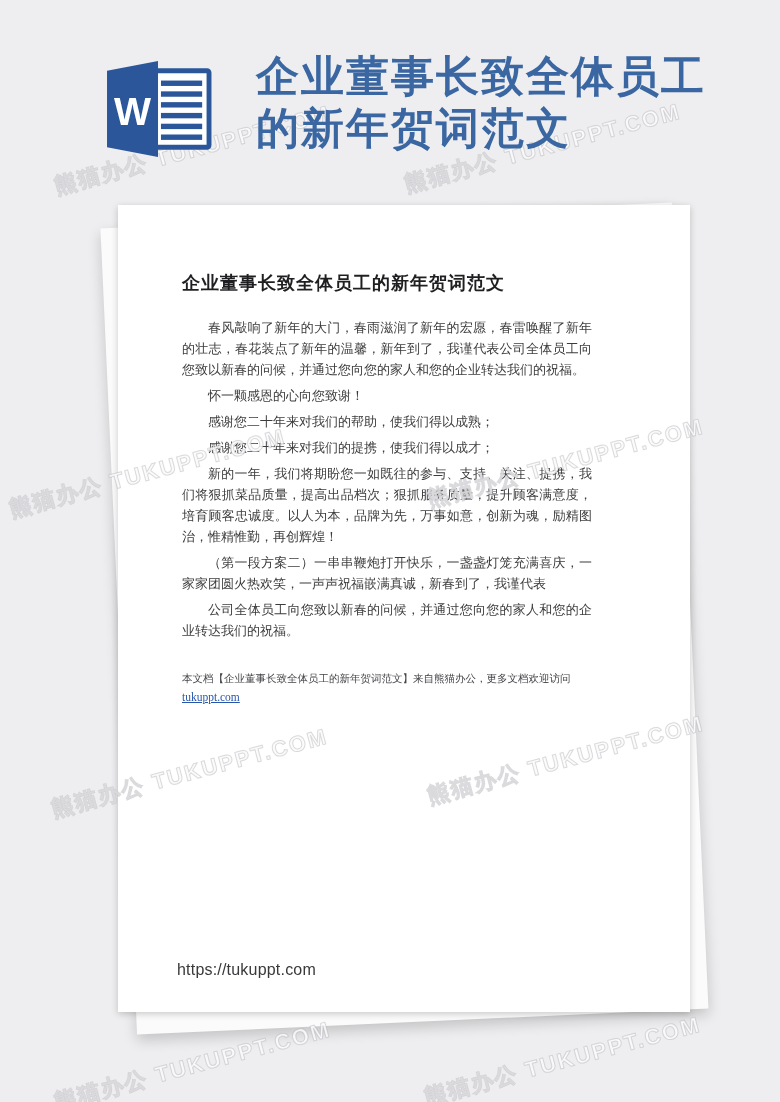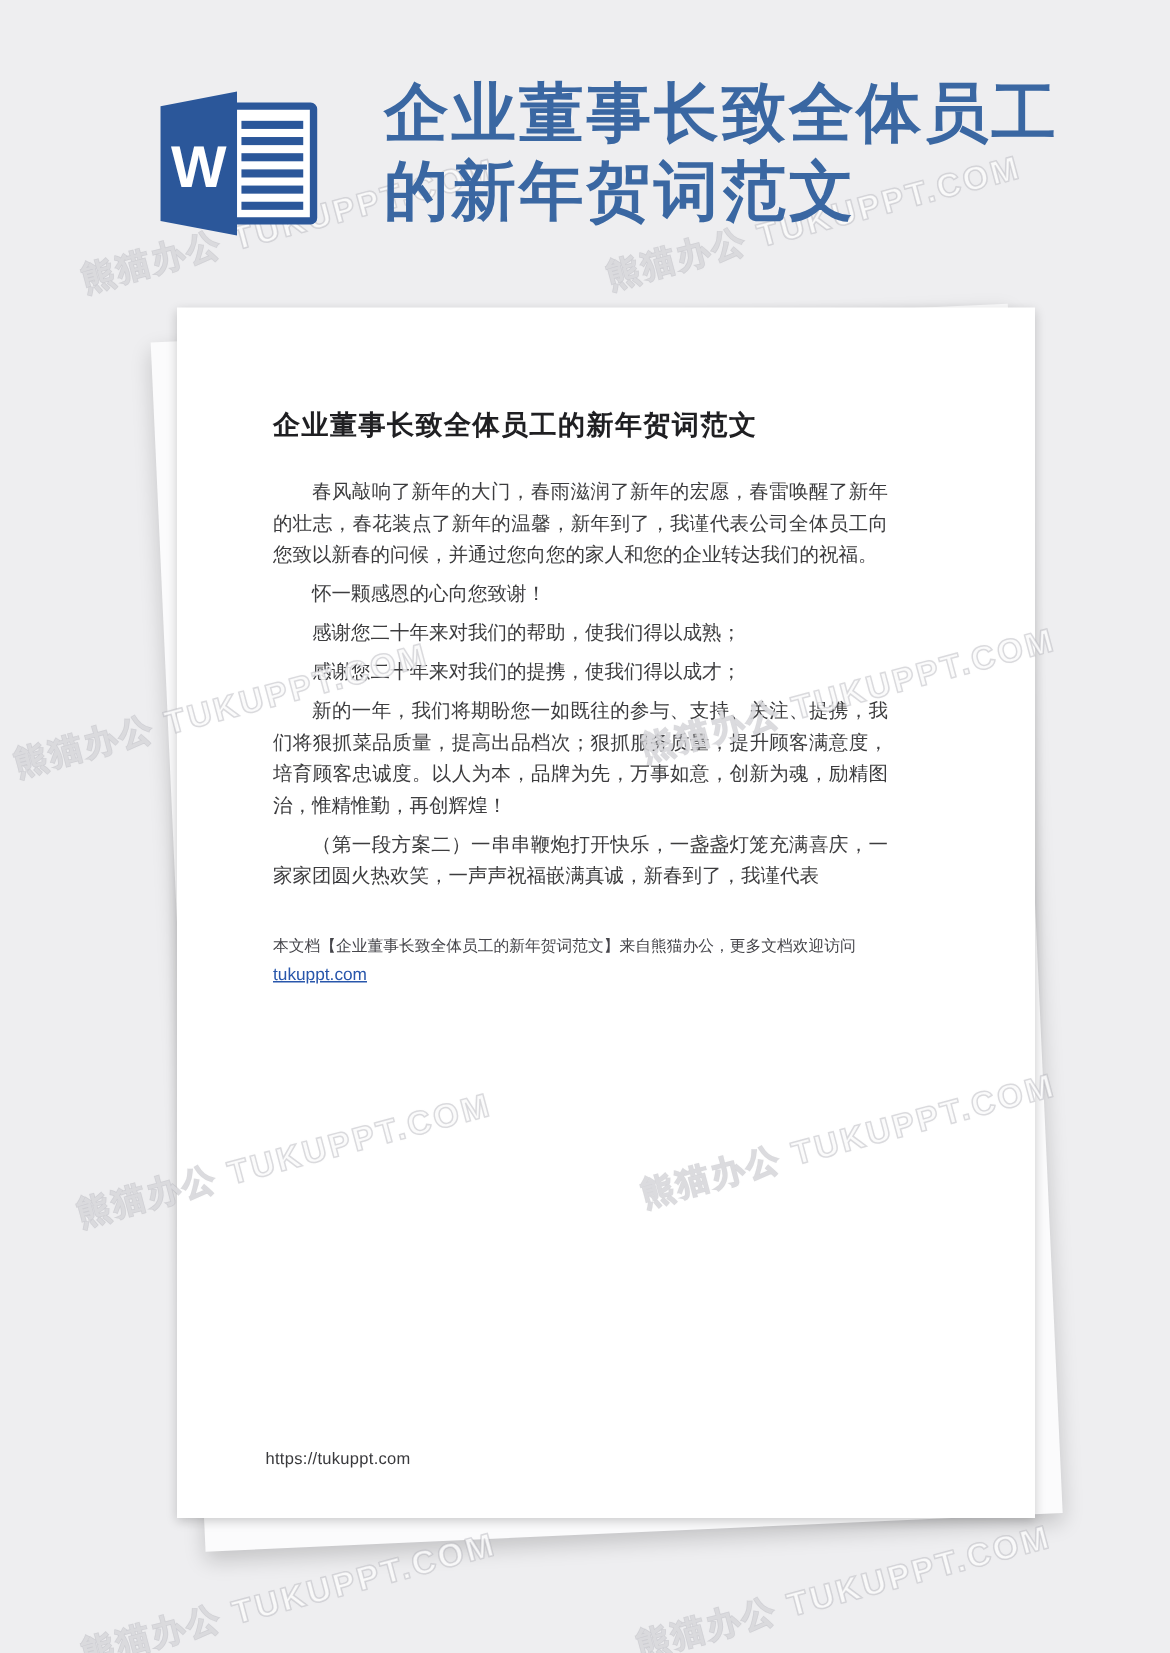--- a/index.html
+++ b/index.html
@@ -26,22 +26,22 @@
       box-shadow:0 6px 14px rgba(0,0,0,0.18);}
   .paper{position:absolute;left:118px;top:205px;width:572px;height:807px;z-index:2;
       background:#ffffff;box-shadow:0 2px 7px rgba(0,0,0,0.20);
       box-sizing:border-box;padding:66px 98px 0 64px;
       font-family:"Liberation Serif","DejaVu Serif",serif;}
   .doc-title{margin:0 0 22px 0;font-size:18px;font-weight:bold;letter-spacing:1px;color:#1f1f22;}
   .paper p.body{margin:5px 0;font-size:13px;line-height:21px;text-align:justify;
       text-indent:26px;color:#3c3c3e;}
   .note{margin:30px 0 0 0;font-size:10.5px;line-height:16px;color:#45454a;text-indent:0;}
   .note .link{display:inline-block;margin-top:2px;font-size:11.5px;color:#2856ab;
-      text-decoration:underline;font-family:Liberation Sans, sans-serif;}
-  .page-url{position:absolute;left:59px;bottom:33px;font-size:11px;color:#39393c;
+      text-decoration:underline;font-family:Liberation Serif, serif;}
+  .page-url{position:absolute;left:59px;bottom:33px;font-size:16px;color:#39393c;
       font-family:"Liberation Sans","DejaVu Sans",sans-serif;letter-spacing:0.2px;}
 </style>
 </head>
 <body>
 
 <div class="stage">
 
   <div class="wm-layer">
     <span class="wm" style="left:55px;top:172px">熊猫办公 TUKUPPT.COM</span>
     <span class="wm" style="left:405px;top:170px">熊猫办公 TUKUPPT.COM</span>
@@ -76,20 +76,21 @@
 
   <article class="paper">
     <h2 class="doc-title">企业董事长致全体员工的新年贺词范文</h2>
 
     <p class="body">春风敲响了新年的大门，春雨滋润了新年的宏愿，春雷唤醒了新年的壮志，春花装点了新年的温馨，新年到了，我谨代表公司全体员工向您致以新春的问候，并通过您向您的家人和您的企业转达我们的祝福。</p>
     <p class="body">怀一颗感恩的心向您致谢！</p>
     <p class="body">感谢您二十年来对我们的帮助，使我们得以成熟；</p>
     <p class="body">感谢您二十年来对我们的提携，使我们得以成才；</p>
     <p class="body">新的一年，我们将期盼您一如既往的参与、支持、关注、提携，我们将狠抓菜品质量，提高出品档次；狠抓服务质量，提升顾客满意度，培育顾客忠诚度。以人为本，品牌为先，万事如意，创新为魂，励精图治，惟精惟勤，再创辉煌！</p>
     <p class="body">（第一段方案二）一串串鞭炮打开快乐，一盏盏灯笼充满喜庆，一家家团圆火热欢笑，一声声祝福嵌满真诚，新春到了，我谨代表</p>
+    <p class="body">公司全体员工向您致以新春的问候，并通过您向您的家人和您的企业转达我们的祝福。</p>
 
     <p class="note">
       <span>本文档【企业董事长致全体员工的新年贺词范文】来自熊猫办公，更多文档欢迎访问</span><br>
       <a href="#" class="link">tukuppt.com</a>
     </p>
 
     <div class="page-url">https://tukuppt.com</div>
   </article>
 
 </div>

